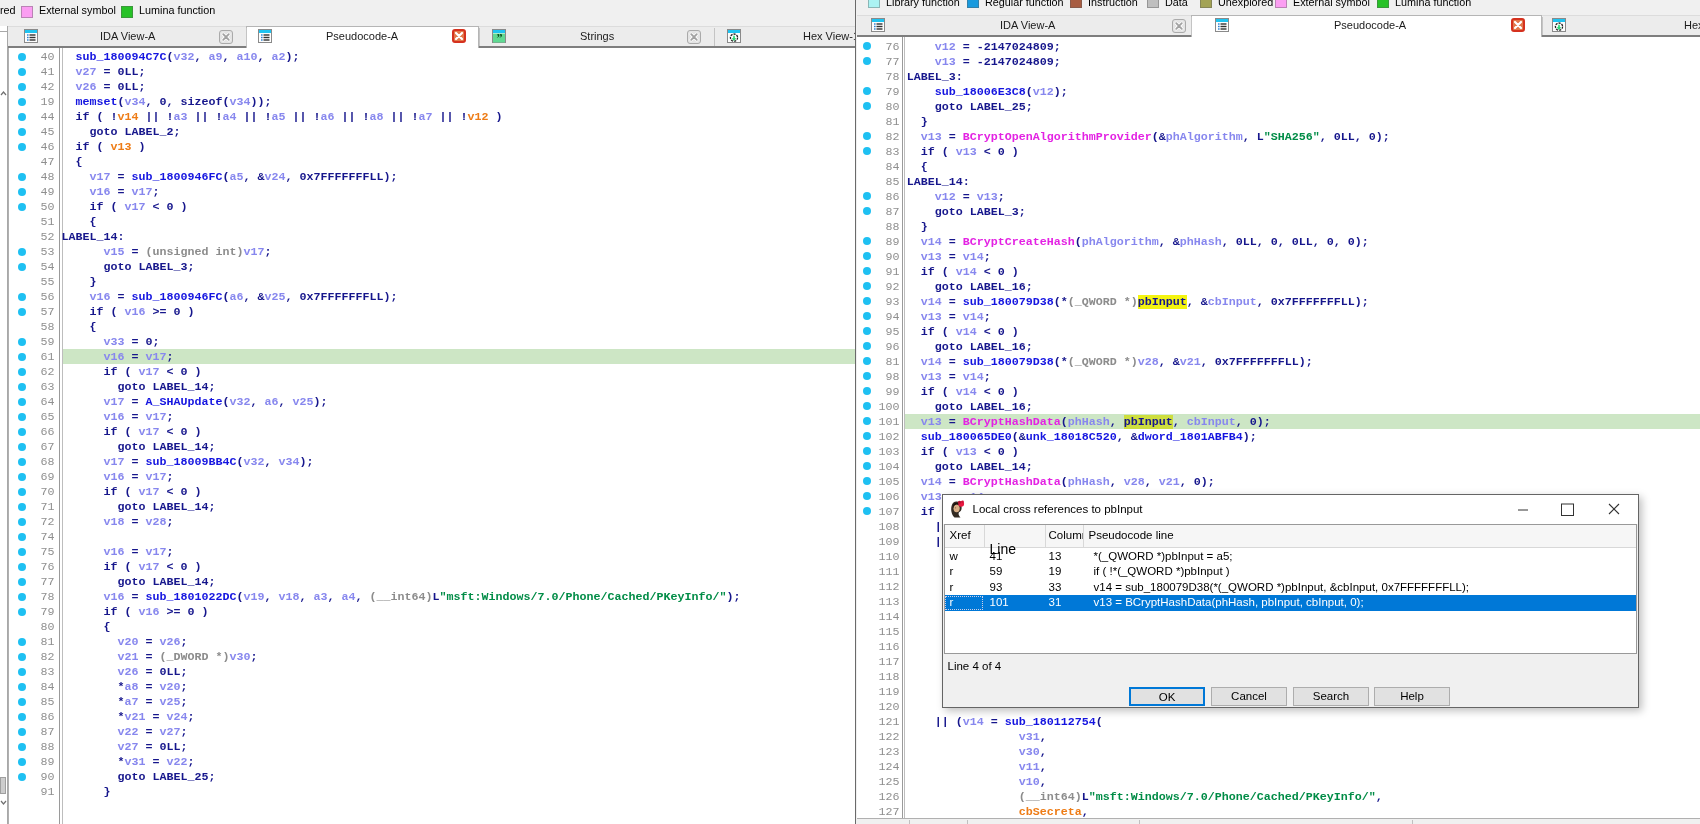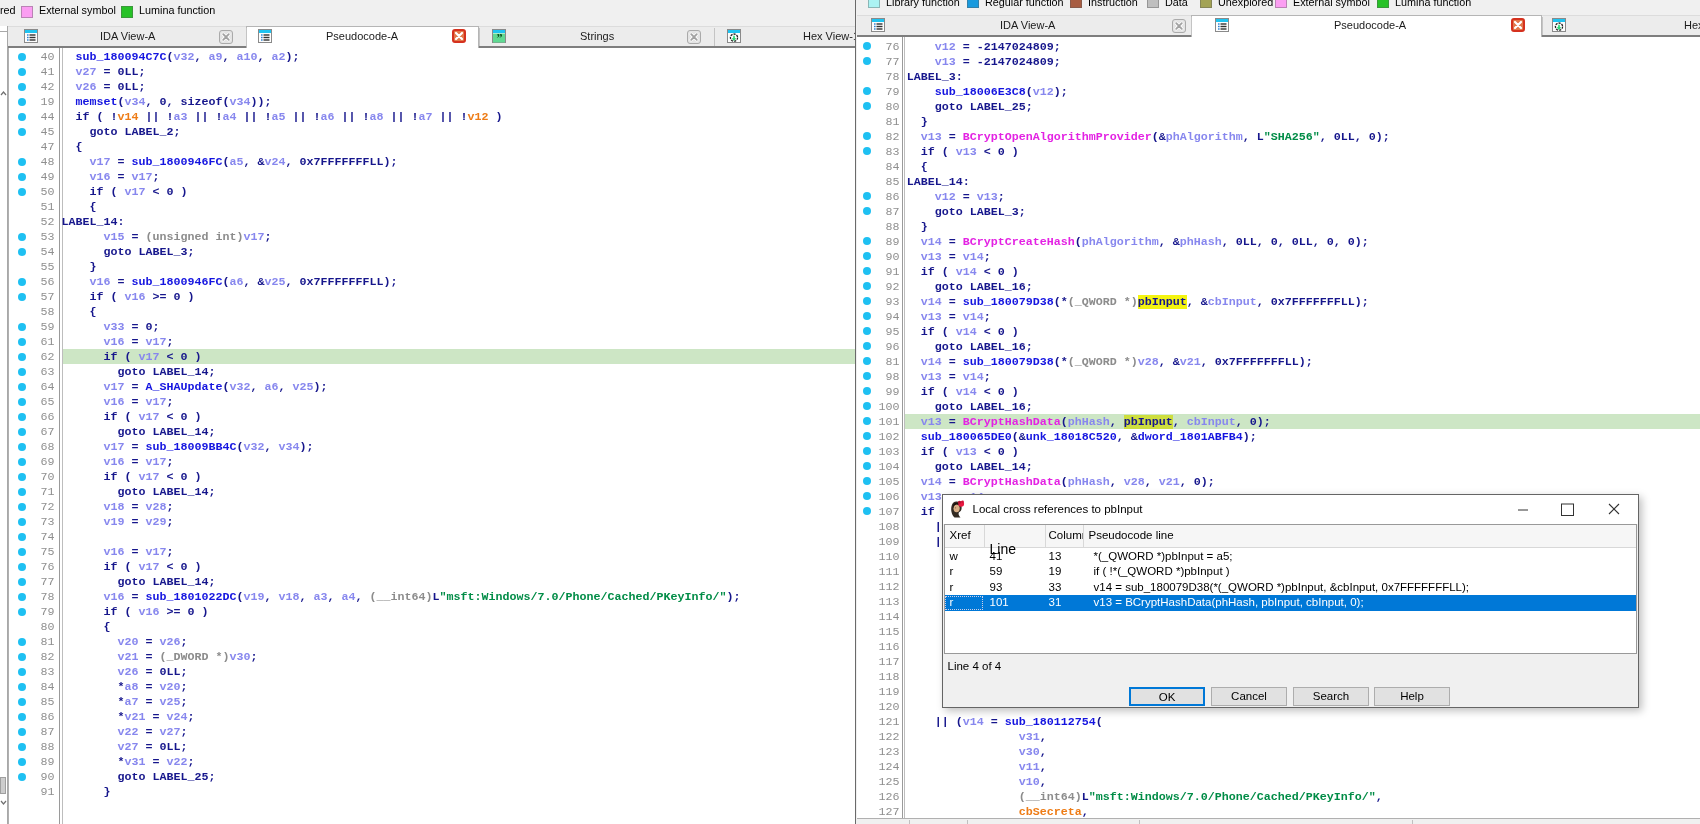--- a/index.html
+++ b/index.html
@@ -114,20 +114,25 @@
         <span class="dot" style="left:17.5px"></span>
         <span class="ln" style="left:0;width:54.5px">44</span>
         <span class="code" style="left:61.4px">  if ( !<span class="o">v14</span> || !<span class="v">a3</span> || !<span class="v">a4</span> || !<span class="v">a5</span> || !<span class="v">a6</span> || !<span class="v">a8</span> || !<span class="v">a7</span> || !<span class="o">v12</span> )</span>
       </div>
 <div class="row">
         <span class="dot" style="left:17.5px"></span>
         <span class="ln" style="left:0;width:54.5px">45</span>
         <span class="code" style="left:61.4px">    goto LABEL_2;</span>
       </div>
 <div class="row">
+        <span class="dot" style="left:17.5px"></span>
+        <span class="ln" style="left:0;width:54.5px">46</span>
+        <span class="code" style="left:61.4px">  if ( <span class="o">v13</span> )</span>
+      </div>
+<div class="row">
         <span class="ln" style="left:0;width:54.5px">47</span>
         <span class="code" style="left:61.4px">  {</span>
       </div>
 <div class="row">
         <span class="dot" style="left:17.5px"></span>
         <span class="ln" style="left:0;width:54.5px">48</span>
         <span class="code" style="left:61.4px">    <span class="v">v17</span> = <span class="f">sub_1800946FC</span>(<span class="v">a5</span>, &amp;<span class="v">v24</span>, 0x7FFFFFFFLL);</span>
       </div>
 <div class="row">
         <span class="dot" style="left:17.5px"></span>
@@ -232,25 +237,20 @@
       </div>
 <div class="row">
         <span class="dot" style="left:17.5px"></span>
         <span class="ln" style="left:0;width:54.5px">71</span>
         <span class="code" style="left:61.4px">        goto LABEL_14;</span>
       </div>
 <div class="row">
         <span class="dot" style="left:17.5px"></span>
         <span class="ln" style="left:0;width:54.5px">72</span>
         <span class="code" style="left:61.4px">      <span class="v">v18</span> = <span class="v">v28</span>;</span>
-      </div>
-<div class="row">
-        <span class="dot" style="left:17.5px"></span>
-        <span class="ln" style="left:0;width:54.5px">73</span>
-        <span class="code" style="left:61.4px">      <span class="v">v19</span> = <span class="v">v29</span>;</span>
       </div>
 <div class="row">
         <span class="dot" style="left:17.5px"></span>
         <span class="ln" style="left:0;width:54.5px">74</span>
       </div>
 <div class="row">
         <span class="dot" style="left:17.5px"></span>
         <span class="ln" style="left:0;width:54.5px">75</span>
         <span class="code" style="left:61.4px">      <span class="v">v16</span> = <span class="v">v17</span>;</span>
       </div>

